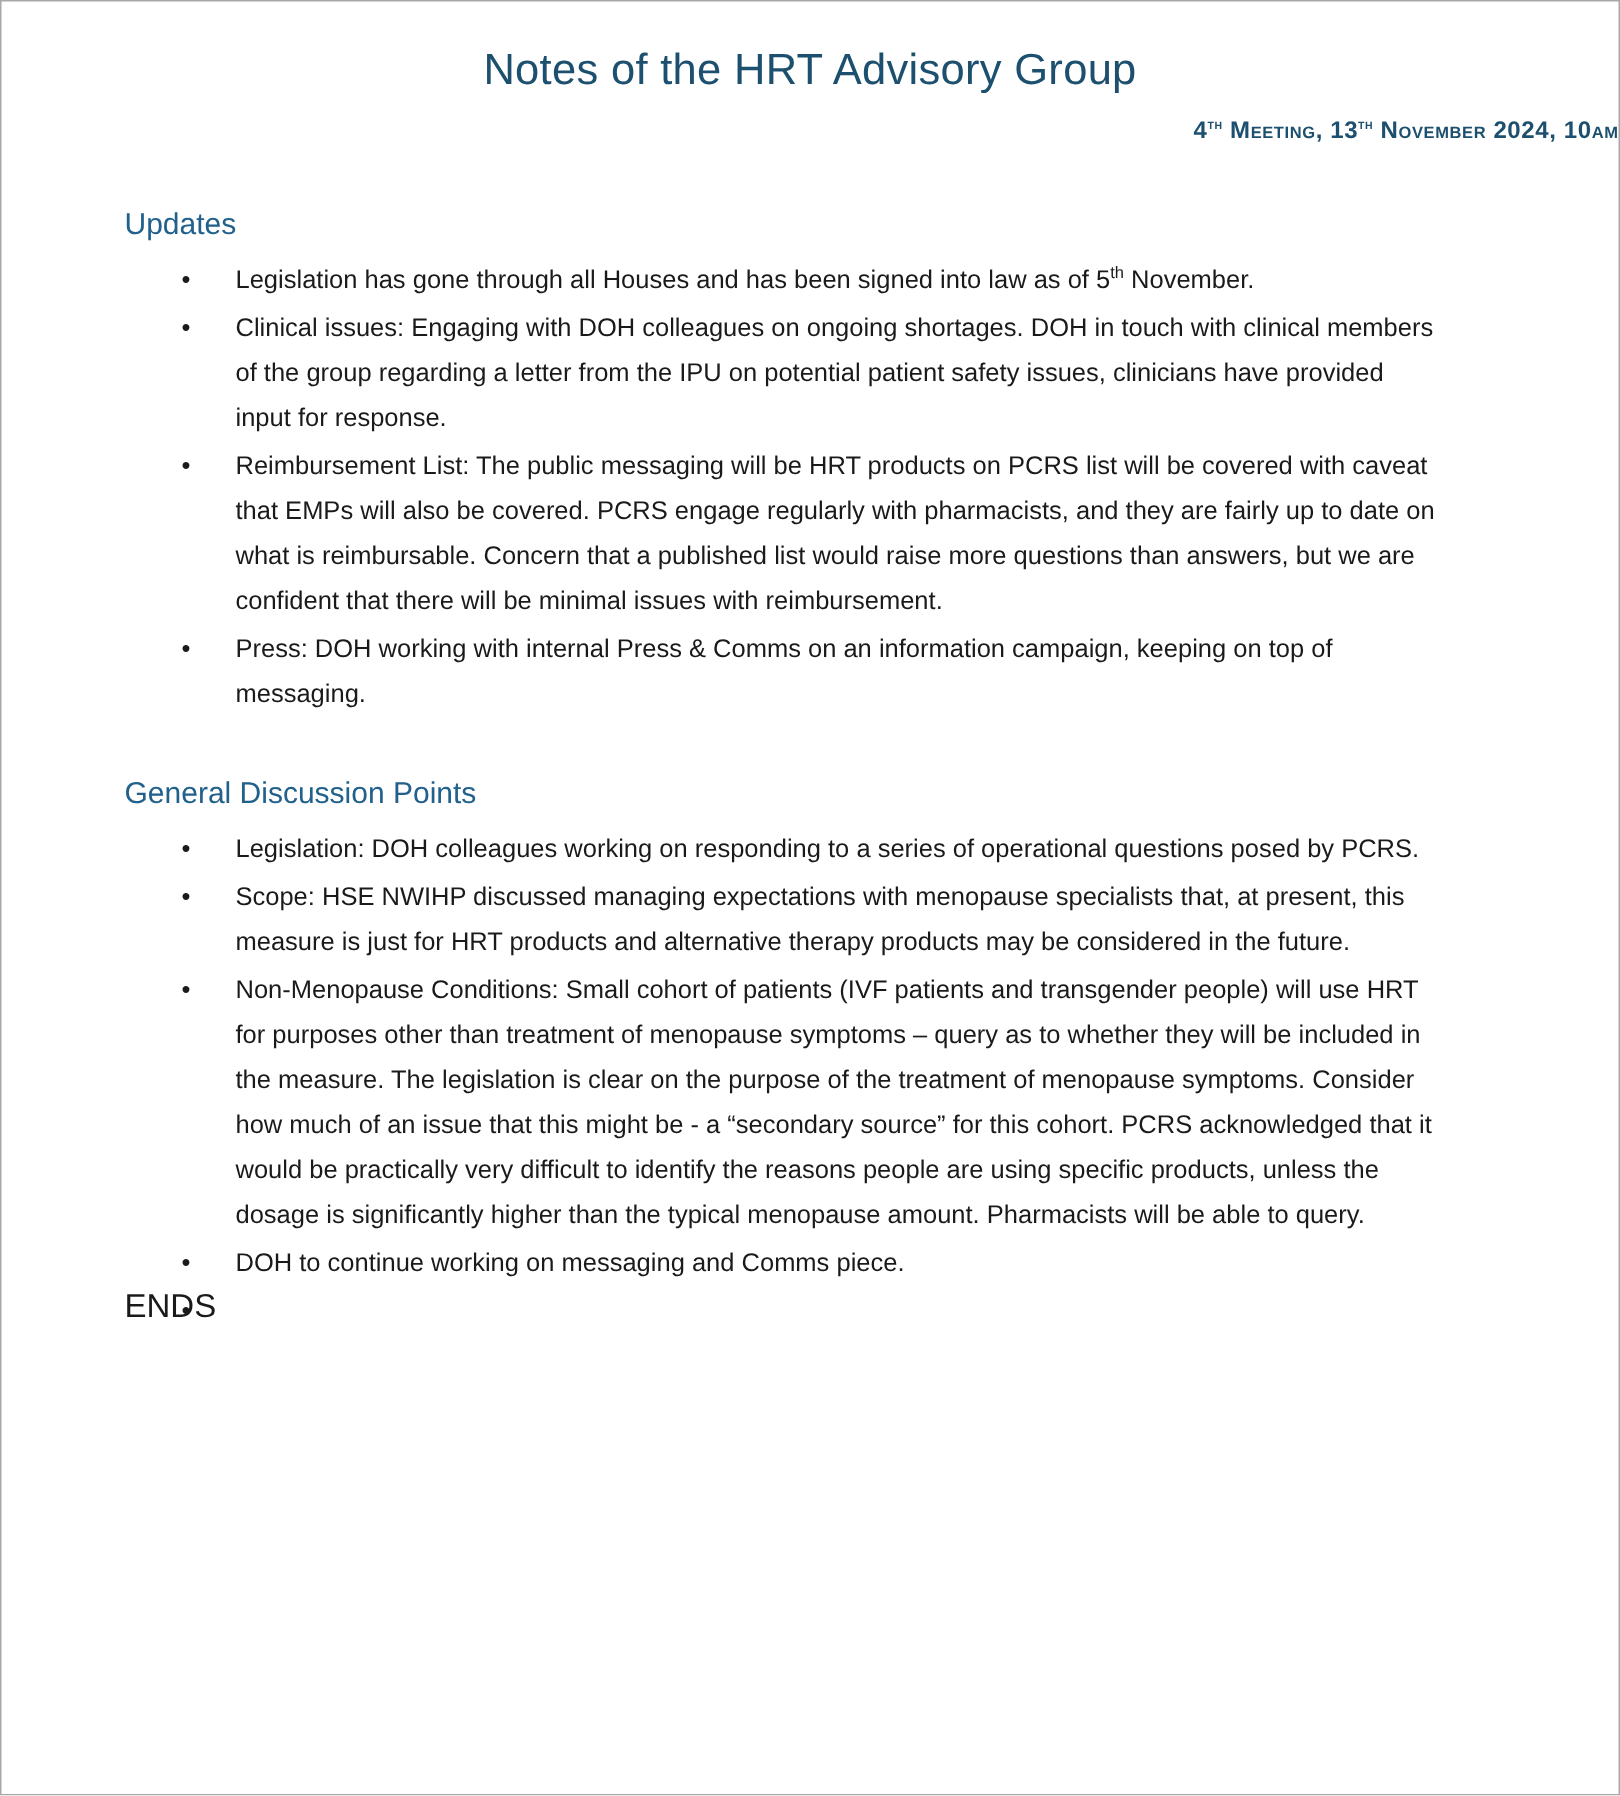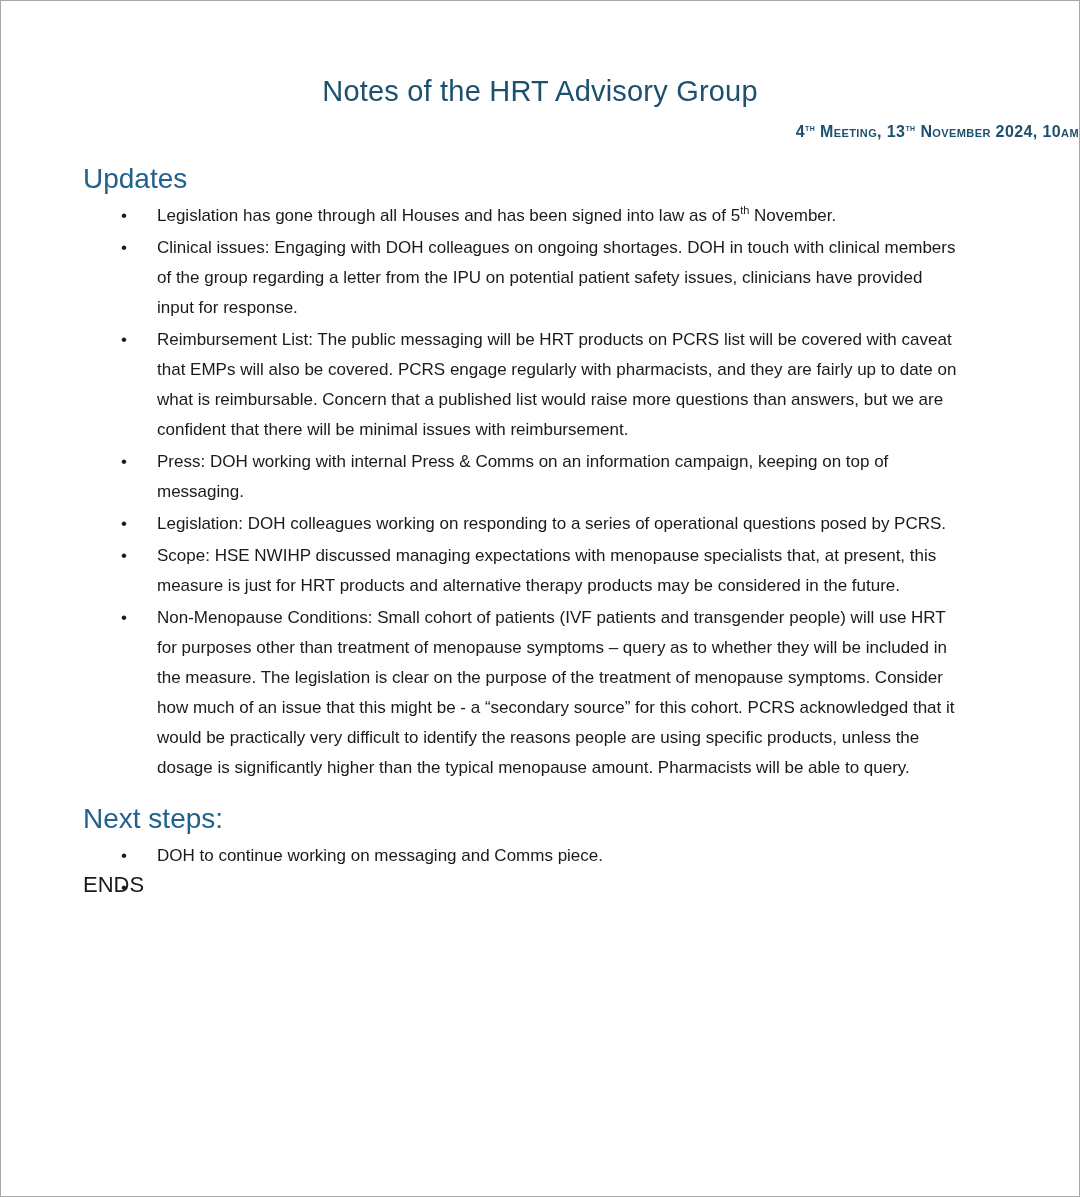--- a/index.html
+++ b/index.html
@@ -9,21 +9,21 @@
     height: 1197px;
     font-family: "Liberation Sans", "DejaVu Sans", sans-serif;
     color: #1a1a1a;
     overflow: hidden;
   }
   .page {
     width: 1080px;
     height: 1197px;
     background: #ffffff;
     border: 1px solid #a8a8a8;
-    padding-top: 72px;
+    padding-top: 28px;
   }
   .doc-title {
     text-align: center;
     font-size: 29px;
     font-weight: 400;
     line-height: 36px;
     color: var(--title-color, #1d506e);
     letter-spacing: 0.2px;
   }
   .doc-subtitle {
@@ -39,25 +39,25 @@
   .doc-subtitle sup {
     font-size: 10px;
     vertical-align: super;
     line-height: 0;
   }
   .content {
     padding-left: 82px;
     padding-right: 116px;
   }
   h2.sec-heading {
-    font-size: 28px;
+    font-size: 20px;
     font-weight: 400;
     line-height: 26px;
     color: var(--heading-color, #21618c);
-    margin-top: 23px;
+    margin-top: 38px;
     margin-bottom: 9px;
   }
   ul.bullets {
     list-style: none;
   }
   ul.bullets li {
     position: relative;
     padding-left: 74px;
     font-size: 17px;
     line-height: 30px;
@@ -94,27 +94,27 @@
   <div class="content">
 
     <h2 class="sec-heading">Updates</h2>
     <ul class="bullets">
       <li><span class="bullet">•</span><span>Legislation has gone through all Houses and has been signed into law as of 5</span><sup>th</sup><span> November.</span></li>
       <li><span class="bullet">•</span><span class="bold">Clinical issues: </span><span>Engaging with DOH colleagues on ongoing shortages. DOH in touch with clinical members of the group regarding a letter from the IPU on potential patient safety issues, clinicians have provided input for response.</span></li>
       <li><span class="bullet">•</span><span class="bold">Reimbursement List: </span><span>The public messaging will be HRT products on PCRS list will be covered with caveat that EMPs will also be covered. PCRS engage regularly with pharmacists, and they are fairly up to date on what is reimbursable. Concern that a published list would raise more questions than answers, but we are confident that there will be minimal issues with reimbursement.</span></li>
       <li><span class="bullet">•</span><span class="bold">Press: </span><span>DOH working with internal Press &amp; Comms on an information campaign, keeping on top of messaging.</span></li>
     </ul>
 
+    <h2 class="sec-heading">General Discussion Points</h2>
     <ul class="bullets">
       <li><span class="bullet">•</span><span class="bold">Legislation: </span><span>DOH colleagues working on responding to a series of operational questions posed by PCRS.</span></li>
       <li><span class="bullet">•</span><span class="bold">Scope: </span><span>HSE NWIHP discussed managing expectations with menopause specialists that, at present, this measure is just for HRT products and alternative therapy products may be considered in the future.</span></li>
       <li><span class="bullet">•</span><span class="bold">Non-Menopause Conditions: </span><span>Small cohort of patients (IVF patients and transgender people) will use HRT for purposes other than treatment of menopause symptoms – query as to whether they will be included in the measure. The legislation is clear on the purpose of the treatment of menopause symptoms. Consider how much of an issue that this might be - a “secondary source” for this cohort. PCRS acknowledged that it would be practically very difficult to identify the reasons people are using specific products, unless the dosage is significantly higher than the typical menopause amount. Pharmacists will be able to query.</span></li>
     </ul>
 
-    <h2 class="sec-heading">Next steps:</h2>
     <ul class="bullets">
       <li><span class="bullet">•</span><span>DOH to continue working on messaging and Comms piece.</span></li>
       <li><span class="bullet">•</span></li>
     </ul>
 
     <div class="doc-footer">ENDS</div>
 
   </div>
 </div>
 

